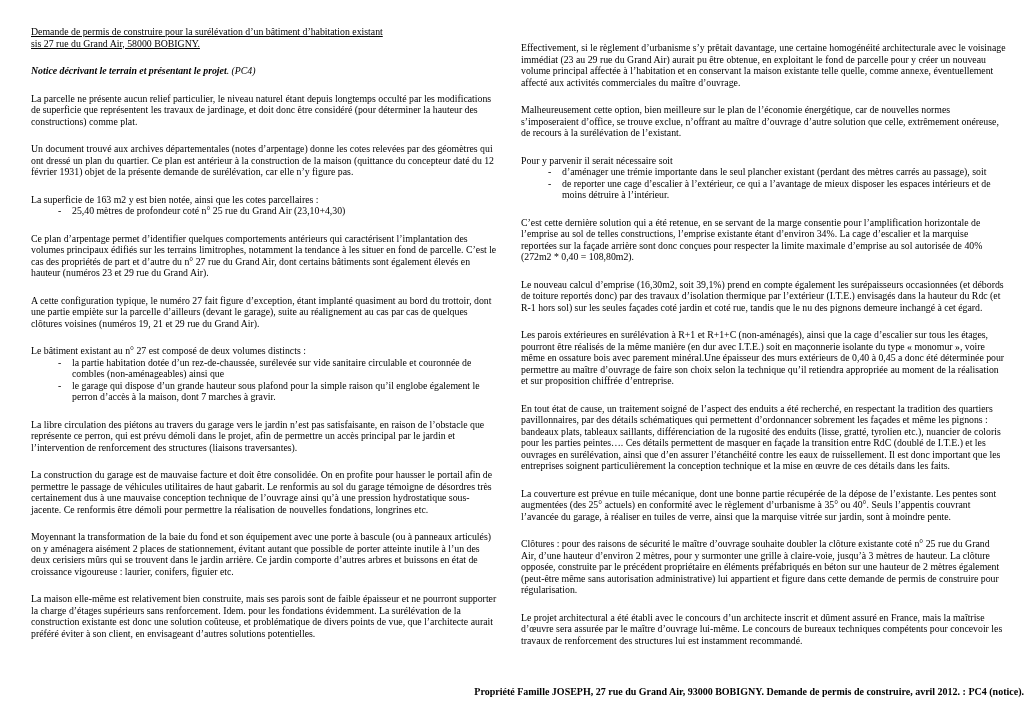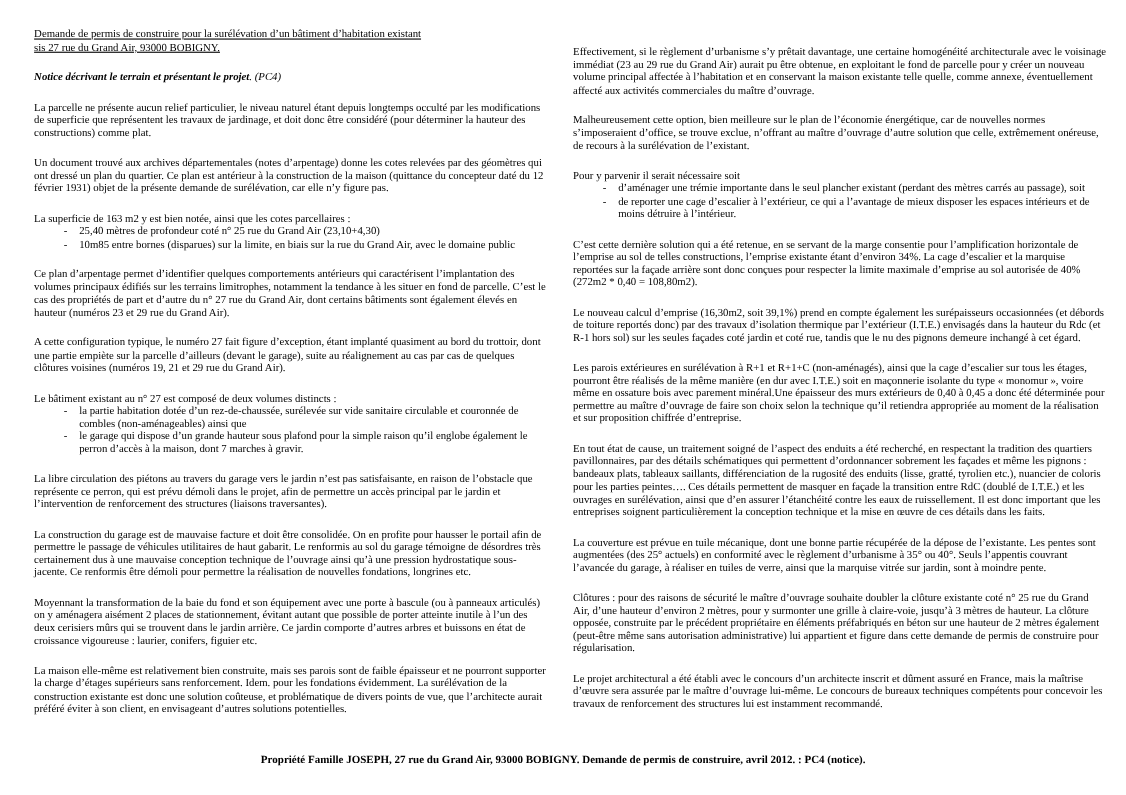--- a/index.html
+++ b/index.html
@@ -48,42 +48,41 @@
     content: "-";
     position: absolute;
     left: 0;
     top: 0;
   }
   .footer {
     position: absolute;
     left: 0;
     right: 0;
     bottom: 12px;
-    text-align: center;
+    text-align: right;
     font-weight: bold;
     font-size: 10px;
   }
 </style>
 </head>
 <body>
 
 <div class="page">
   <div class="columns">
     <div class="col col-left" id="col-left">
       <div class="doc-title">
         <div>Demande de permis de construire pour la surélévation d’un bâtiment d’habitation existant</div>
-        <div>sis 27 rue du Grand Air, 93000 BOBIGNY.</div>
+        <div>sis 27 rue du Grand Air, 58000 BOBIGNY.</div>
       </div>
     <p class="heading"><strong>Notice décrivant le terrain et présentant le projet</strong><span>. (PC4)</span></p>
         <p class="para">La parcelle ne présente aucun relief particulier, le niveau naturel étant depuis longtemps occulté par les modifications de superficie que représentent les travaux de jardinage, et doit donc être considéré (pour déterminer la hauteur des constructions) comme plat.</p>
         <p class="para">Un document trouvé aux archives départementales (notes d’arpentage) donne les cotes relevées par des géomètres qui ont dressé un plan du quartier. Ce plan est antérieur à la construction de la maison (quittance du concepteur daté du 12 février 1931) objet de la présente demande de surélévation, car elle n’y figure pas.</p>
         <p class="para list-intro">La superficie de 163 m2 y est bien notée, ainsi que les cotes parcellaires :</p>
         <ul class="dash-list">
           <li>25,40 mètres de profondeur coté n° 25 rue du Grand Air (23,10+4,30)</li>
-          <li>10m85 entre bornes (disparues) sur la limite, en biais sur la rue du Grand Air, avec le domaine public</li>
         </ul>
         <p class="para">Ce plan d’arpentage permet d’identifier quelques comportements antérieurs qui caractérisent l’implantation des volumes principaux édifiés sur les terrains limitrophes, notamment la tendance à les situer en fond de parcelle. C’est le cas des propriétés de part et d’autre du n° 27 rue du Grand Air, dont certains bâtiments sont également élevés en hauteur (numéros 23 et 29 rue du Grand Air).</p>
         <p class="para">A cette configuration typique, le numéro 27 fait figure d’exception, étant implanté quasiment au bord du trottoir, dont une partie empiète sur la parcelle d’ailleurs (devant le garage), suite au réalignement au cas par cas de quelques clôtures voisines (numéros 19, 21 et 29 rue du Grand Air).</p>
         <p class="para list-intro">Le bâtiment existant au n° 27 est composé de deux volumes distincts :</p>
         <ul class="dash-list">
           <li>la partie habitation dotée d’un rez-de-chaussée, surélevée sur vide sanitaire circulable et couronnée de combles (non-aménageables) ainsi que</li>
           <li>le garage qui dispose d’un grande hauteur sous plafond pour la simple raison qu’il englobe également le perron d’accès à la maison, dont 7 marches à gravir.</li>
         </ul>
         <p class="para">La libre circulation des piétons au travers du garage vers le jardin n’est pas satisfaisante, en raison de l’obstacle que représente ce perron, qui est prévu démoli dans le projet, afin de permettre un accès principal par le jardin et l’intervention de renforcement des structures (liaisons traversantes).</p>
         <p class="para">La construction du garage est de mauvaise facture et doit être consolidée. On en profite pour hausser le portail afin de permettre le passage de véhicules utilitaires de haut gabarit. Le renformis au sol du garage témoigne de désordres très certainement dus à une mauvaise conception technique de l’ouvrage ainsi qu’à une pression hydrostatique sous-jacente. Ce renformis être démoli pour permettre la réalisation de nouvelles fondations, longrines etc.</p>

